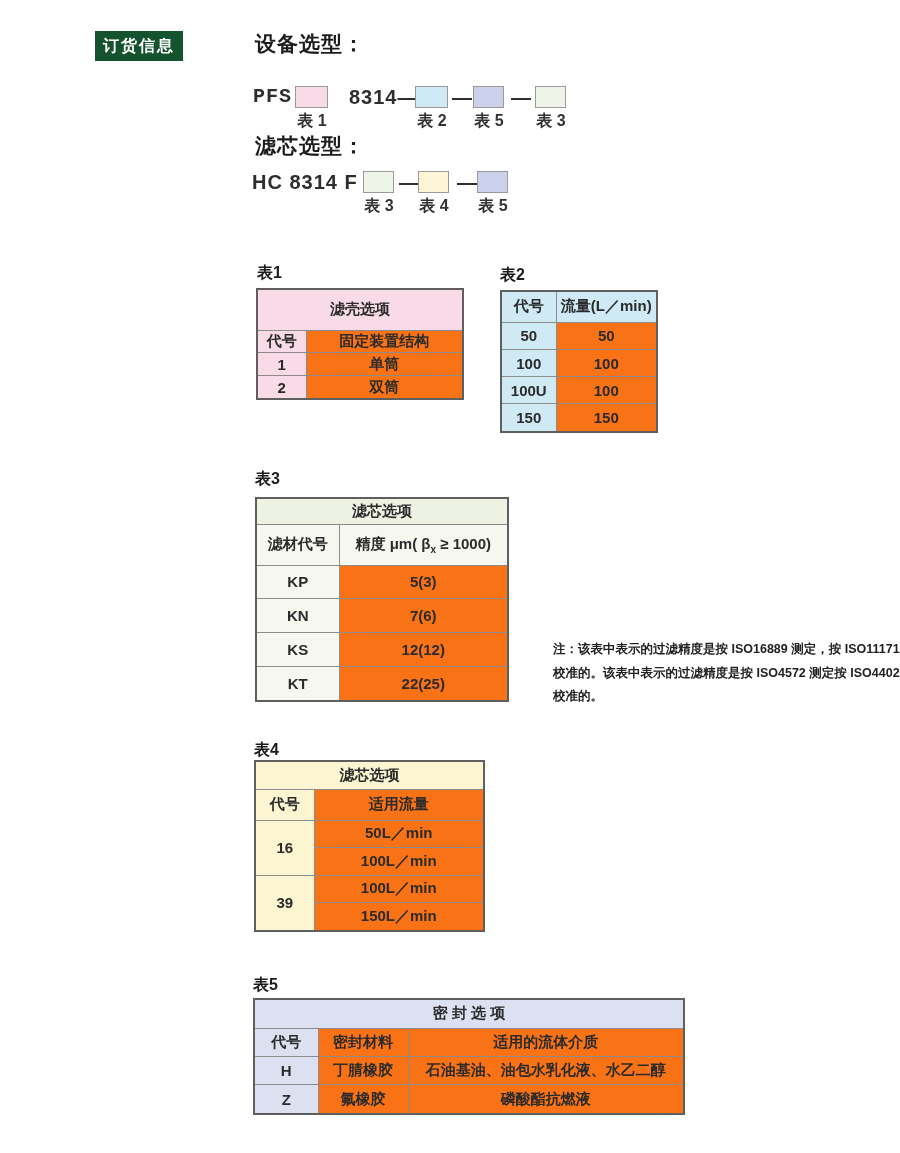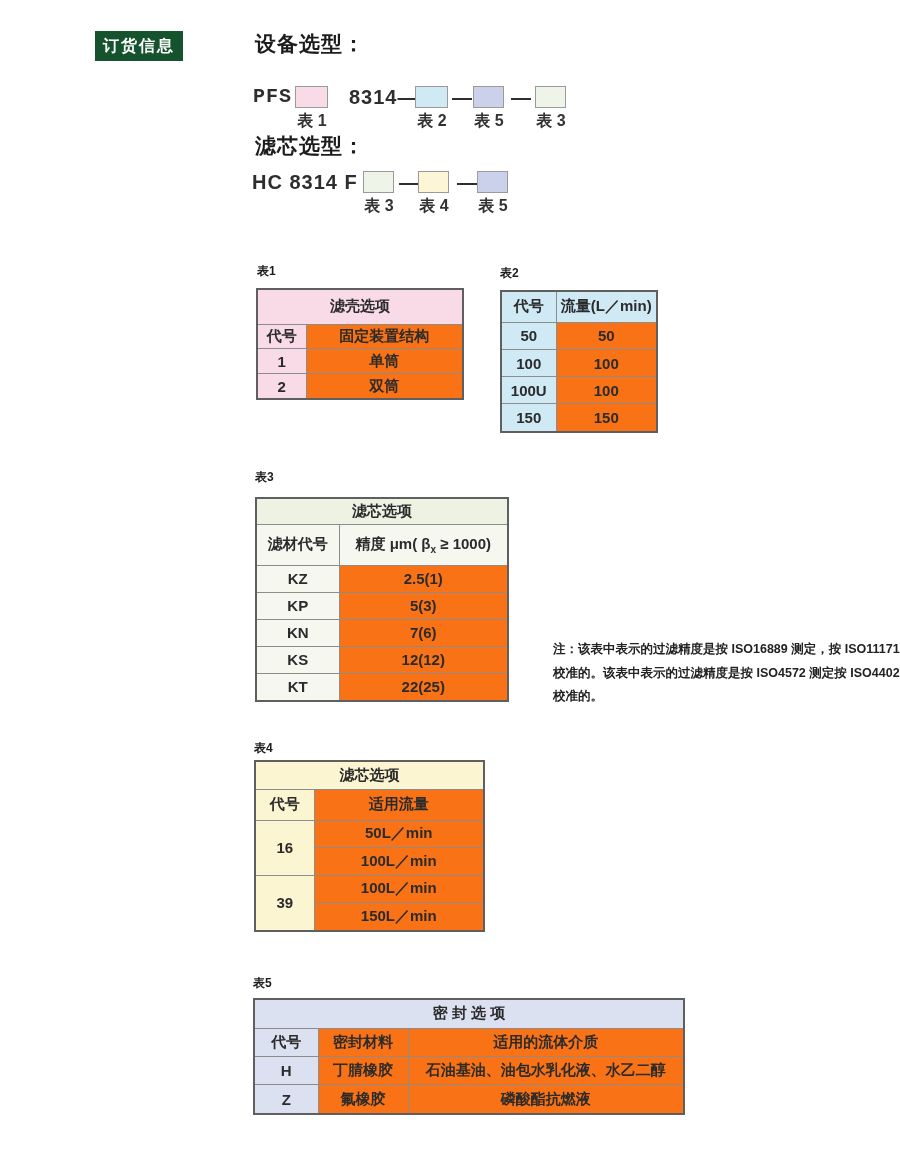--- a/index.html
+++ b/index.html
@@ -10,21 +10,21 @@
     display:flex;align-items:center;justify-content:center;
     color:#ffffff;font-size:16px;font-weight:bold;letter-spacing:2px;}
 
   .sec-title{position:absolute;font-size:21px;font-weight:bold;color:#1c1c1c;letter-spacing:1px;}
 
   .code-text{position:absolute;font-size:20px;font-weight:600;color:#2e2e2e;height:24px;line-height:24px;letter-spacing:1px;}
   .swatch{position:absolute;width:31px;height:22px;border:1px solid #9a9a9a;box-sizing:border-box;}
   .slot-label{position:absolute;width:44px;text-align:center;font-size:16px;font-weight:600;color:#333;}
   .dash{position:absolute;font-size:20px;font-weight:600;color:#2e2e2e;height:24px;line-height:24px;}
 
-  .tbl-label{position:absolute;font-size:12px;font-weight:bold;color:#1c1c1c;}
+  .tbl-label{position:absolute;font-size:16px;font-weight:bold;color:#1c1c1c;}
   table.t{position:absolute;border-collapse:collapse;table-layout:fixed;
     border:2px solid #5f5f5f;}
   table.t td{border:1px solid #8c8c8c;text-align:center;vertical-align:middle;
     font-size:15px;font-weight:600;color:#2b2b2b;padding:0 2px;box-sizing:border-box;}
   td.pink{background:#f8dbe7;}
   td.blue{background:#cfe9f5;}
   td.green-hd{background:#edf2e3;}
   td.green-lt{background:#f6f8f0;}
   td.yellow{background:#fbf5d2;}
   td.lav{background:#dce1f1;}
@@ -68,21 +68,21 @@
   <div class="swatch" style="left: 477px; top: 171px; background: rgb(203, 209, 234);"></div>
   <div class="slot-label" style="left:471px;top:196px;">表 5</div>
 
   <div class="tbl-label" style="left:257px;top:263px;">表1</div>
   <table class="t" style="left:256px;top:288px;width:206px;height:112px;">
     <colgroup>
         <col style="width:49px">
         <col style="width:157px">
       </colgroup>
     <tbody>
-        <tr style="height:35px">
+        <tr style="height:41px">
           <td colspan="2" class="pink">滤壳选项</td>
         </tr>
     <tr>
           <td class="pink">代号</td>
         <td class="white">固定装置结构</td>
         </tr>
     <tr>
         <td class="pink">1</td>
         <td class="white">单筒</td>
         </tr>
@@ -129,24 +129,20 @@
         <col style="width:83px">
         <col style="width:169px">
       </colgroup>
     <tbody>
         <tr style="height:26px">
           <td colspan="2" class="green-hd">滤芯选项</td>
         </tr>
     <tr style="height:41px">
         <td class="green-lt">滤材代号</td>
         <td class="green-lt"><span>精度 μm( β</span><sub class="bx">x</sub><span> ≥ 1000)</span></td>
-        </tr>
-    <tr>
-        <td class="green-lt">KZ</td>
-        <td class="white">2.5(1)</td>
         </tr>
     <tr>
         <td class="green-lt">KP</td>
         <td class="white">5(3)</td>
         </tr>
     <tr>
         <td class="green-lt">KN</td>
         <td class="white">7(6)</td>
         </tr>
     <tr>

